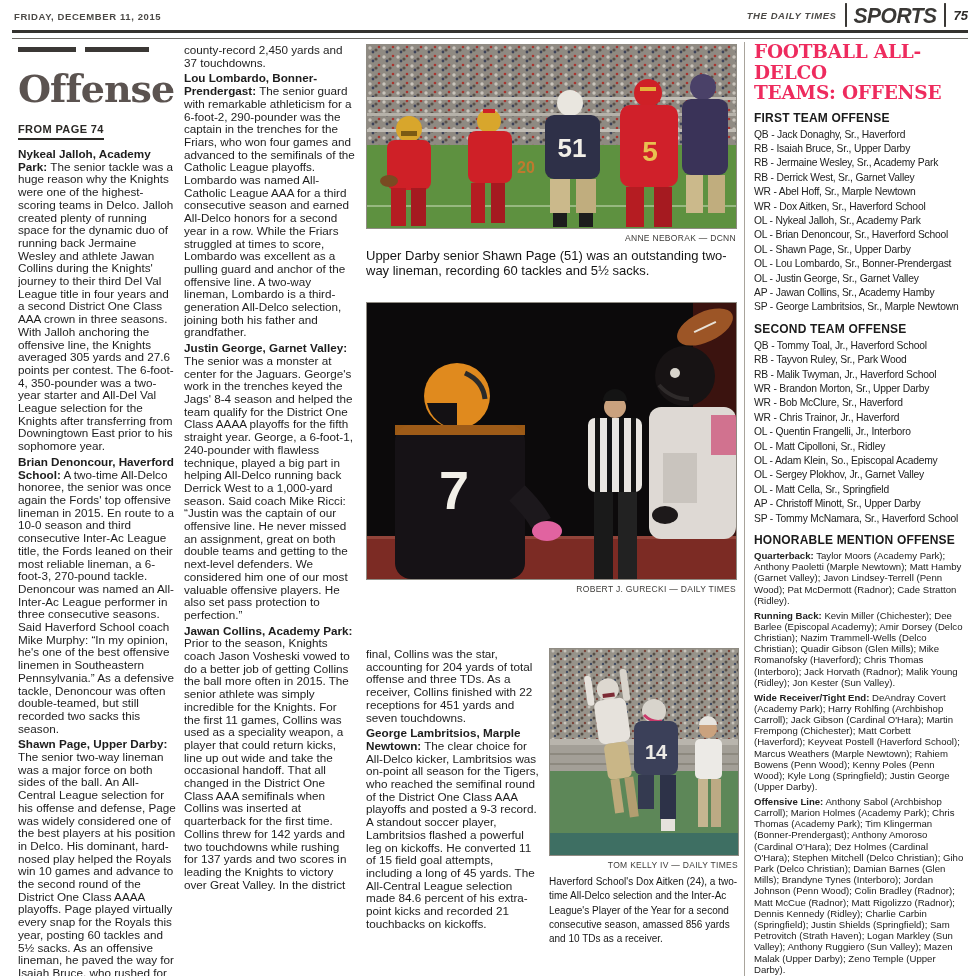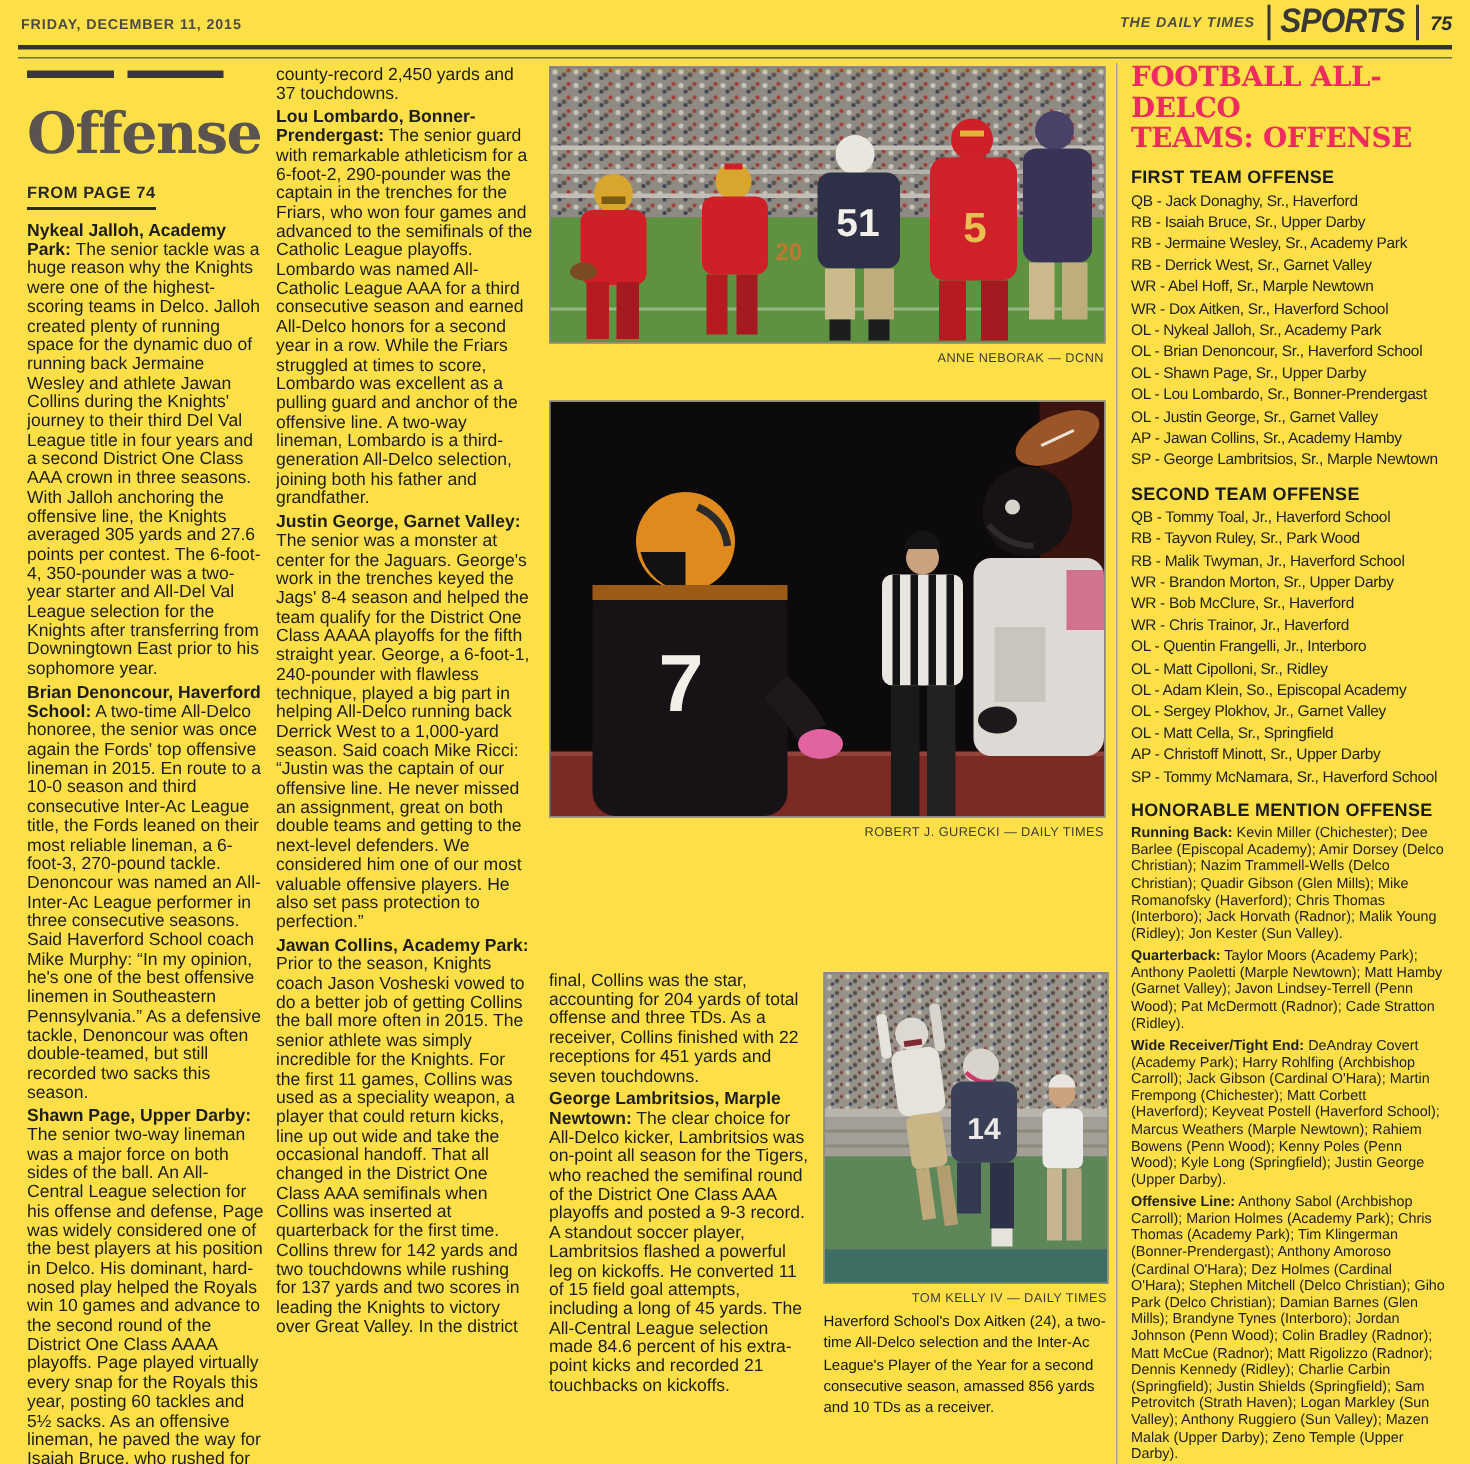--- a/index.html
+++ b/index.html
@@ -1,17 +1,17 @@
 <!DOCTYPE html>
 <html><head>
 <meta charset="utf-8">
 <style>
   html,body{margin:0;padding:0;}
   body{background:#d8d6d0;font-family:"Liberation Sans",sans-serif;}
-  .page{position:relative;width:980px;height:976px;background:#fde047;overflow:hidden;
+  .page{position:relative;width:980px;height:976px;background:#ffffff;overflow:hidden;
         color:#1e1e1e;}
   
   .ph-date{position:absolute;left:14px;top:11px;font-size:9.5px;letter-spacing:.6px;color:#4c4a47;font-weight:600;}
   .ph-right{position:absolute;right:12px;top:4px;display:flex;align-items:center;gap:8px;font-style:italic;}
   .ph-paper{font-size:9.5px;letter-spacing:.6px;color:#4c4a47;font-weight:600;}
   .ph-sports{font-family:"Liberation Sans",sans-serif;font-weight:bold;font-size:21px;letter-spacing:-.5px;
              color:#3a3835;border-left:2px solid #3a3835;border-right:2px solid #3a3835;
              padding:0 7px;line-height:22px;transform:scaleY(1.08);}
   .ph-num{font-size:13px;font-weight:bold;color:#2f2d2a;}
   .toprule{position:absolute;left:12px;right:12px;top:30px;height:5px;
@@ -139,20 +139,21 @@
 
         <g>
           <circle cx="336" cy="42" r="13" fill="#4a4168"></circle>
           <rect x="315" y="54" width="46" height="76" rx="9" fill="#3a3358"></rect>
           <rect x="319" y="130" width="17" height="38" fill="#cbb98b"></rect>
             <rect x="341" y="130" width="17" height="38" fill="#c0ad7e"></rect>
         </g>
       </svg>
     </div>
     <div class="credit">ANNE NEBORAK — DCNN</div>
+    <div class="caption">Upper Darby senior Shawn Page (51) was an outstanding two-way lineman, recording 60 tackles and 5½ sacks.</div>
 
     <div class="photo2-block">
       <div class="photo-frame">
         <svg width="369" height="276" viewBox="0 0 369 276">
           <rect width="369" height="276" fill="#0c0a0b"></rect>
           <rect x="326" width="43" height="276" fill="#441511" opacity=".85"></rect>
           <rect y="236" width="369" height="40" fill="#7c2b24"></rect>
           <rect y="233" width="369" height="3" fill="#93443a"></rect>
 
           <g transform="rotate(-25 338 24)">
@@ -290,21 +291,21 @@
         <li>OL - Matt Cipolloni, Sr., Ridley</li>
         <li>OL - Adam Klein, So., Episcopal Academy</li>
         <li>OL - Sergey Plokhov, Jr., Garnet Valley</li>
         <li>OL - Matt Cella, Sr., Springfield</li>
         <li>AP - Christoff Minott, Sr., Upper Darby</li>
         <li>SP - Tommy McNamara, Sr., Haverford School</li>
       </ul>
 
     <h3 class="sb-head">HONORABLE MENTION OFFENSE</h3>
     <div class="hm">
+      <p><b class="hm-label">Quarterback:</b> <span>Taylor Moors (Academy Park); Anthony Paoletti (Marple Newtown); Matt Hamby (Garnet Valley); Javon Lindsey-Terrell (Penn Wood); Pat McDermott (Radnor); Cade Stratton (Ridley).</span></p>
       <p><b class="hm-label">Running Back:</b> <span>Kevin Miller (Chichester); Dee Barlee (Episcopal Academy); Amir Dorsey (Delco Christian); Nazim Trammell-Wells (Delco Christian); Quadir Gibson (Glen Mills); Mike Romanofsky (Haverford); Chris Thomas (Interboro); Jack Horvath (Radnor); Malik Young (Ridley); Jon Kester (Sun Valley).</span></p>
-      <p><b class="hm-label">Quarterback:</b> <span>Taylor Moors (Academy Park); Anthony Paoletti (Marple Newtown); Matt Hamby (Garnet Valley); Javon Lindsey-Terrell (Penn Wood); Pat McDermott (Radnor); Cade Stratton (Ridley).</span></p>
       <p><b class="hm-label">Wide Receiver/Tight End:</b> <span>DeAndray Covert (Academy Park); Harry Rohlfing (Archbishop Carroll); Jack Gibson (Cardinal O'Hara); Martin Frempong (Chichester); Matt Corbett (Haverford); Keyveat Postell (Haverford School); Marcus Weathers (Marple Newtown); Rahiem Bowens (Penn Wood); Kenny Poles (Penn Wood); Kyle Long (Springfield); Justin George (Upper Darby).</span></p>
       <p><b class="hm-label">Offensive Line:</b> <span>Anthony Sabol (Archbishop Carroll); Marion Holmes (Academy Park); Chris Thomas (Academy Park); Tim Klingerman (Bonner-Prendergast); Anthony Amoroso (Cardinal O'Hara); Dez Holmes (Cardinal O'Hara); Stephen Mitchell (Delco Christian); Giho Park (Delco Christian); Damian Barnes (Glen Mills); Brandyne Tynes (Interboro); Jordan Johnson (Penn Wood); Colin Bradley (Radnor); Matt McCue (Radnor); Matt Rigolizzo (Radnor); Dennis Kennedy (Ridley); Charlie Carbin (Springfield); Justin Shields (Springfield); Sam Petrovitch (Strath Haven); Logan Markley (Sun Valley); Anthony Ruggiero (Sun Valley); Mazen Malak (Upper Darby); Zeno Temple (Upper Darby).</span></p>
 
     </div>
   </aside>
 
 </div>
 
 </body></html>

